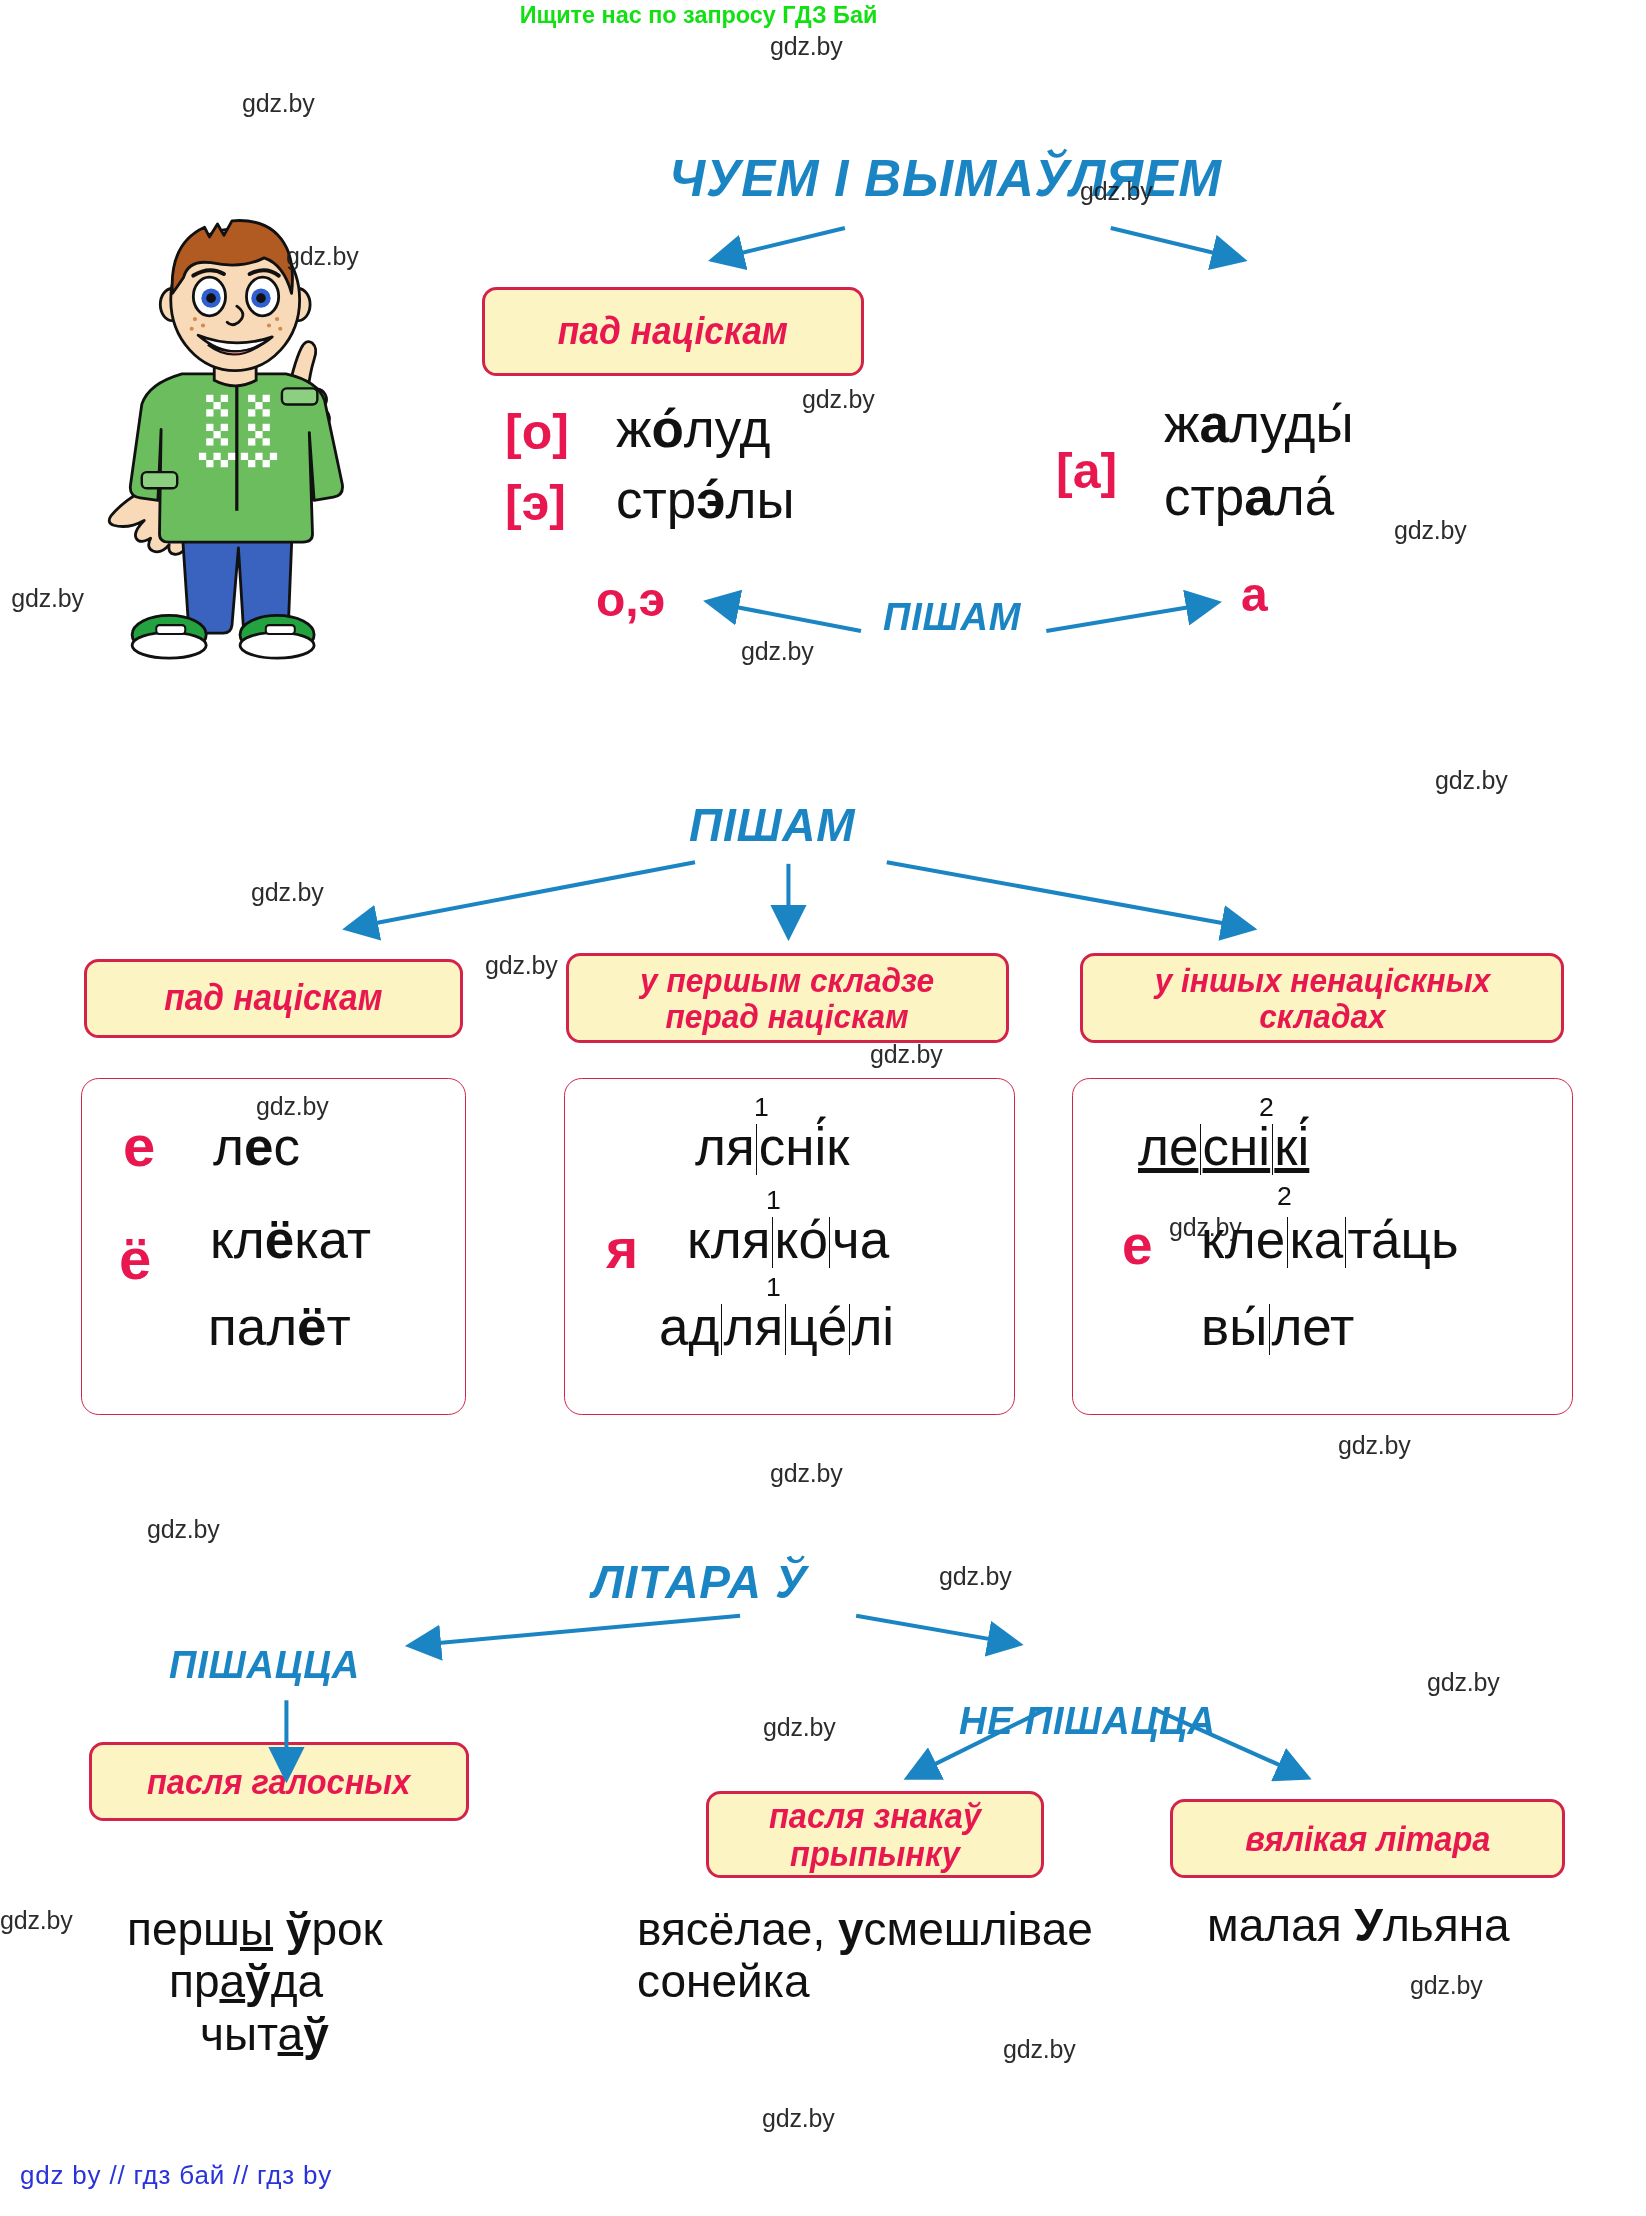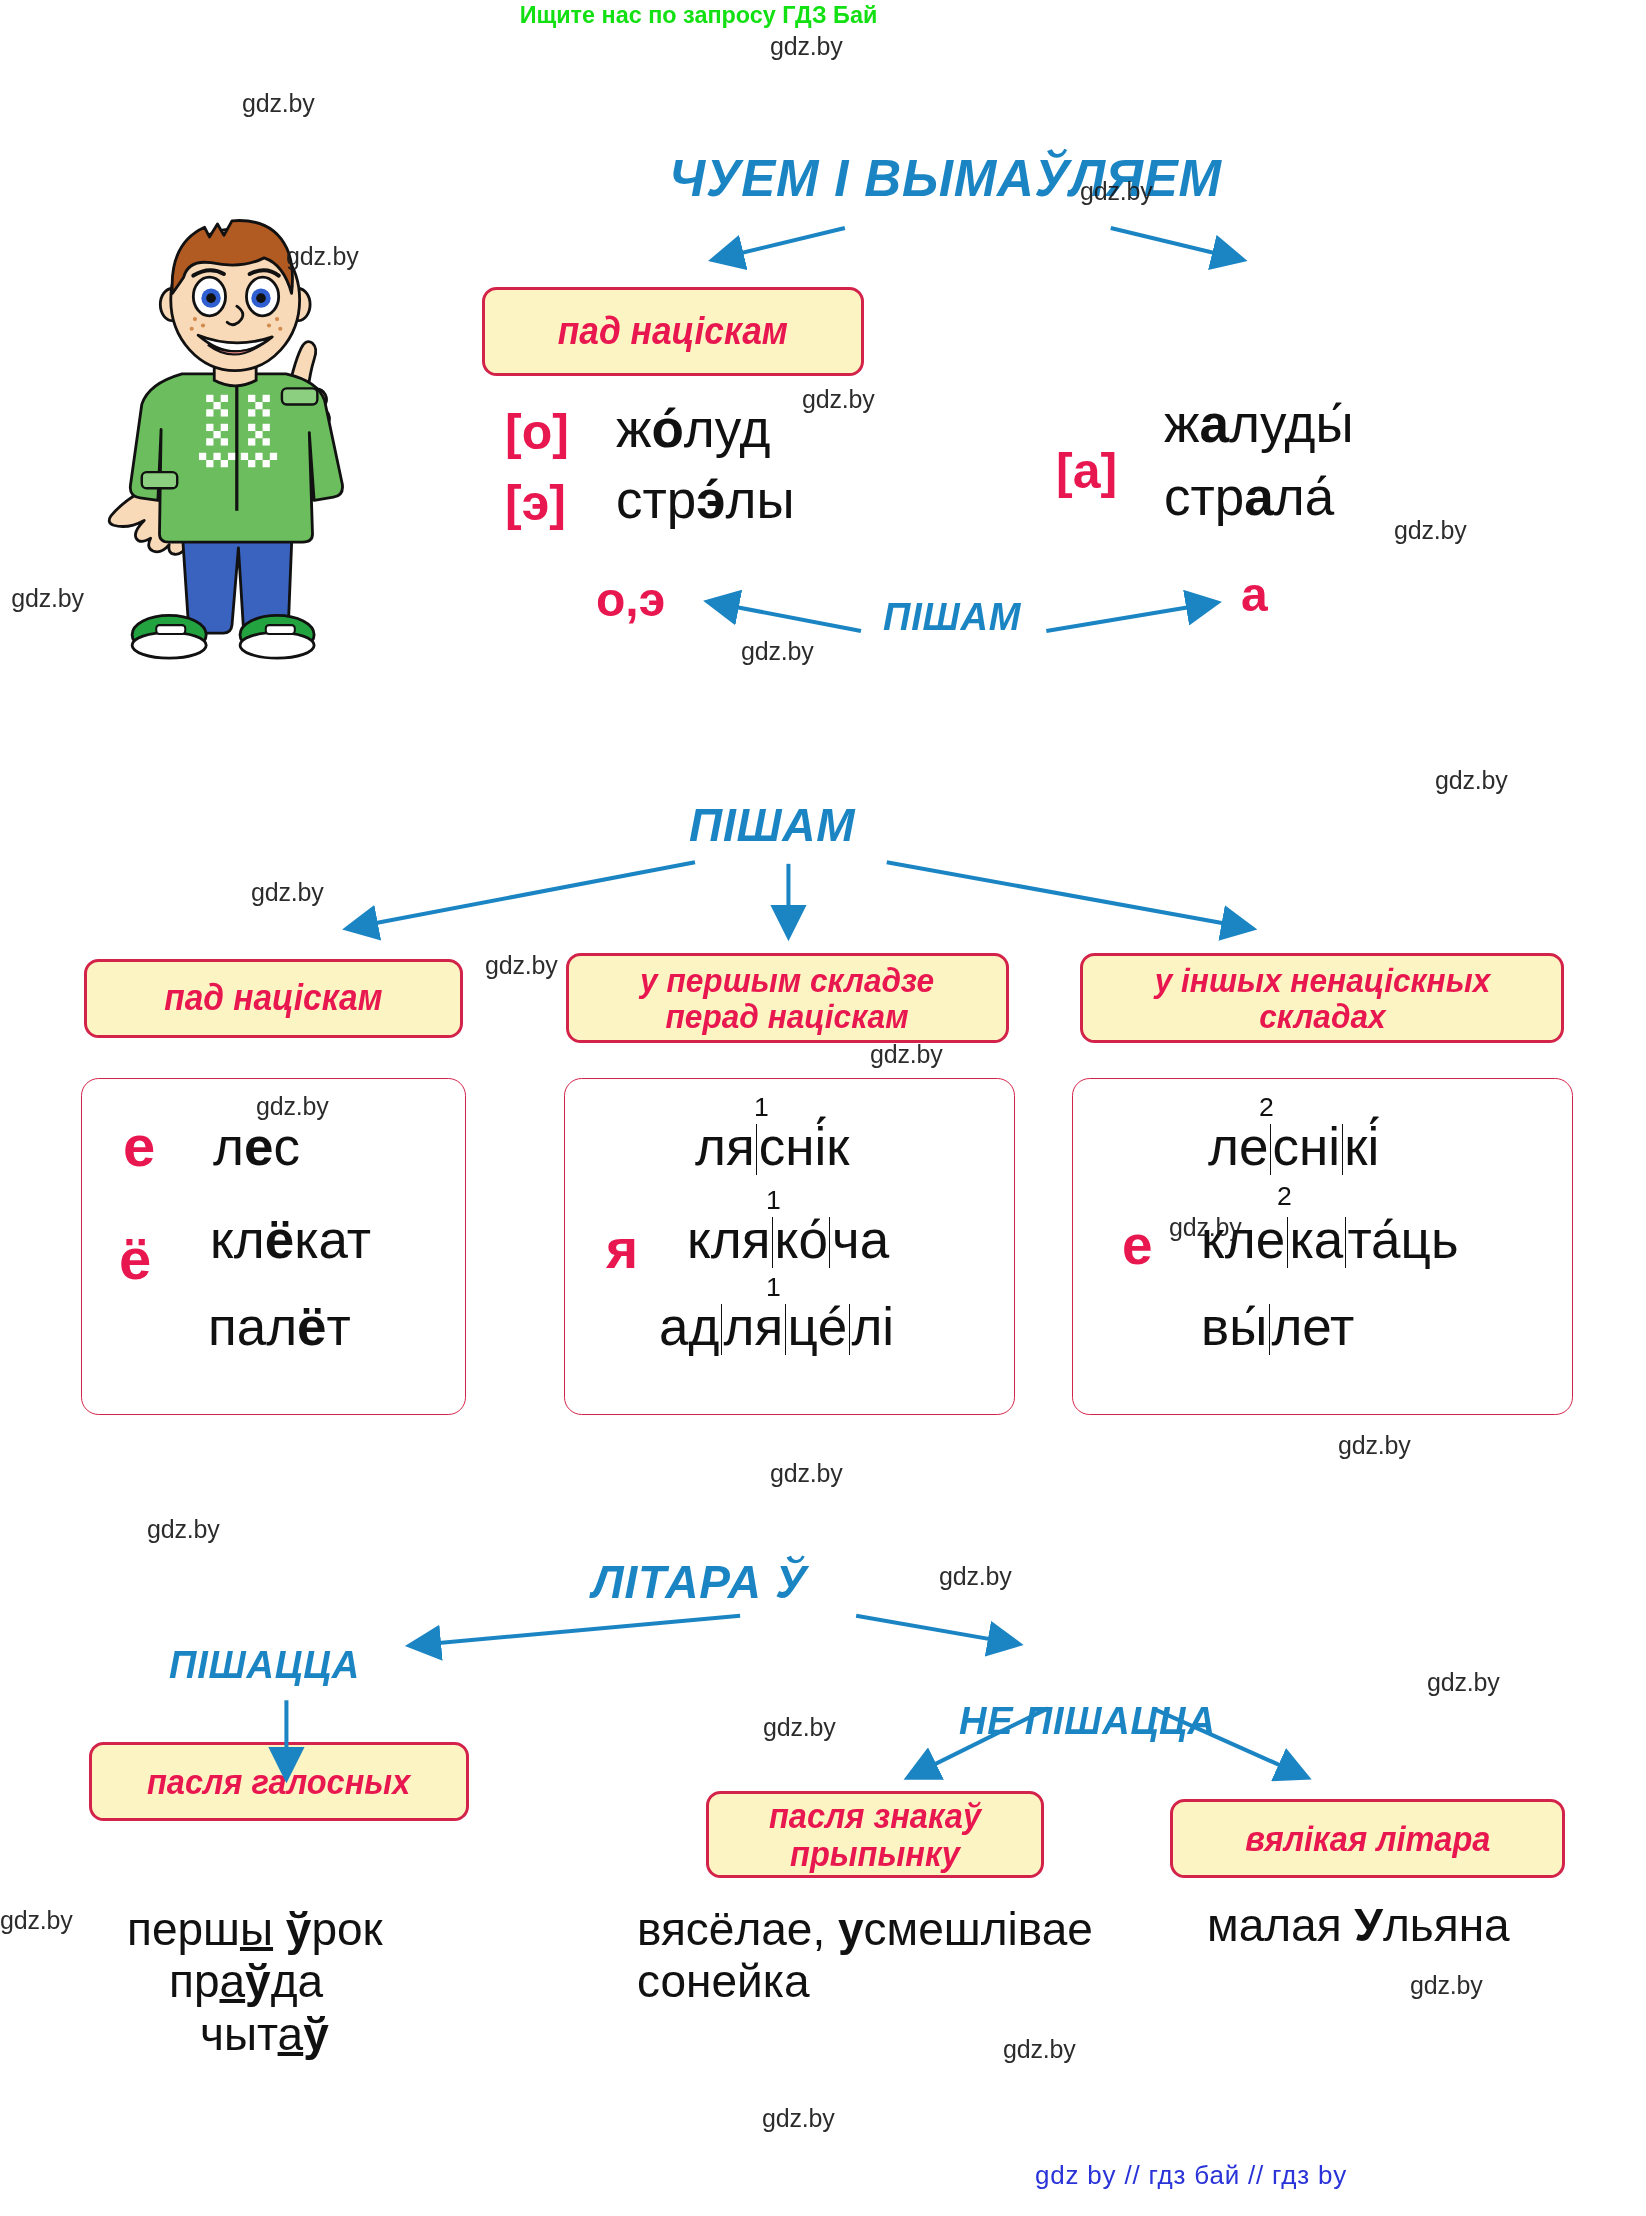--- a/index.html
+++ b/index.html
@@ -15,22 +15,22 @@
   .wm{
     position:absolute;color:#1a1a1a;font-size:25px;
     font-family:"Liberation Sans","DejaVu Sans",sans-serif;
     white-space:nowrap;opacity:.92;letter-spacing:-0.2px;
   }
   .hdr-promo{
     position:absolute;left:0;top:2.4px;width:1397px;text-align:center;
     color:#12e012;font-size:23.4px;font-weight:600;white-space:nowrap;
   }
   .footer-links{
-    position:absolute;left:0;top:2160px;width:1347px;text-align:right;
-    color:#2933d8;font-size:26px;white-space:nowrap;letter-spacing:0.8px;
+    position:absolute;left:0;top:2160px;width:1347px;text-align:left;
+    color:#2933d8;font-size:26px;white-space:nowrap;letter-spacing:0.8px;padding-left:20px;
   }
 
   
   .blue-head{
     position:absolute;color:#1b85c4;font-weight:bold;
     font-family:"Liberation Sans","DejaVu Sans",sans-serif;
     white-space:nowrap;letter-spacing:0.8px;
     transform-origin:left center;
     font-style:italic;
   }
@@ -222,21 +222,21 @@
   <div class="sup" style="left:754px;top:1092px;">1</div>
   <div class="word big" style="left:695px;top:1116px;">ля<span class="brk"></span>сні́к</div>
   <div class="pink-letter" style="left:606px;top:1217px;font-size:55px;">я</div>
   <div class="sup" style="left:766px;top:1185px;">1</div>
   <div class="word big" style="left:687px;top:1209px;">кля<span class="brk"></span>ко́<span class="brk"></span>ча</div>
   <div class="sup" style="left:766px;top:1272px;">1</div>
   <div class="word big" style="left:659px;top:1296px;">ад<span class="brk"></span>ля<span class="brk"></span>цé<span class="brk"></span>лі</div>
 
   <div class="wpanel" style="left:1072px;top:1078px;width:501px;height:337px;"></div>
   <div class="sup" style="left:1259px;top:1092px;">2</div>
-  <div class="word big" style="left:1208px;top:1116px;">ле<span class="brk"></span>сні<span class="brk"></span>кі́</div>
+  <div class="word big" style="left:1138px;top:1116px;text-decoration:underline;">ле<span class="brk"></span>сні<span class="brk"></span>кі́</div>
   <div class="pink-letter" style="left:1122px;top:1213px;font-size:55px;">е</div>
   <div class="sup" style="left:1277px;top:1181px;">2</div>
   <div class="word big" style="left:1201px;top:1209px;">кле<span class="brk"></span>ка<span class="brk"></span>та́ць</div>
   <div class="word big" style="left:1201px;top:1296px;">вы́<span class="brk"></span>лет</div>
 
   <div class="blue-head h2" style="left:592px;top:1555px;">ЛІТАРА Ў</div>
   <div class="blue-head h3" style="left:169px;top:1644px;">ПІШАЦЦА</div>
   <div class="blue-head h3" style="left:959px;top:1700px;">НЕ ПІШАЦЦА</div>
 
   <div class="ybox" style="left:89px;top:1742px;width:380px;height:79px;">

